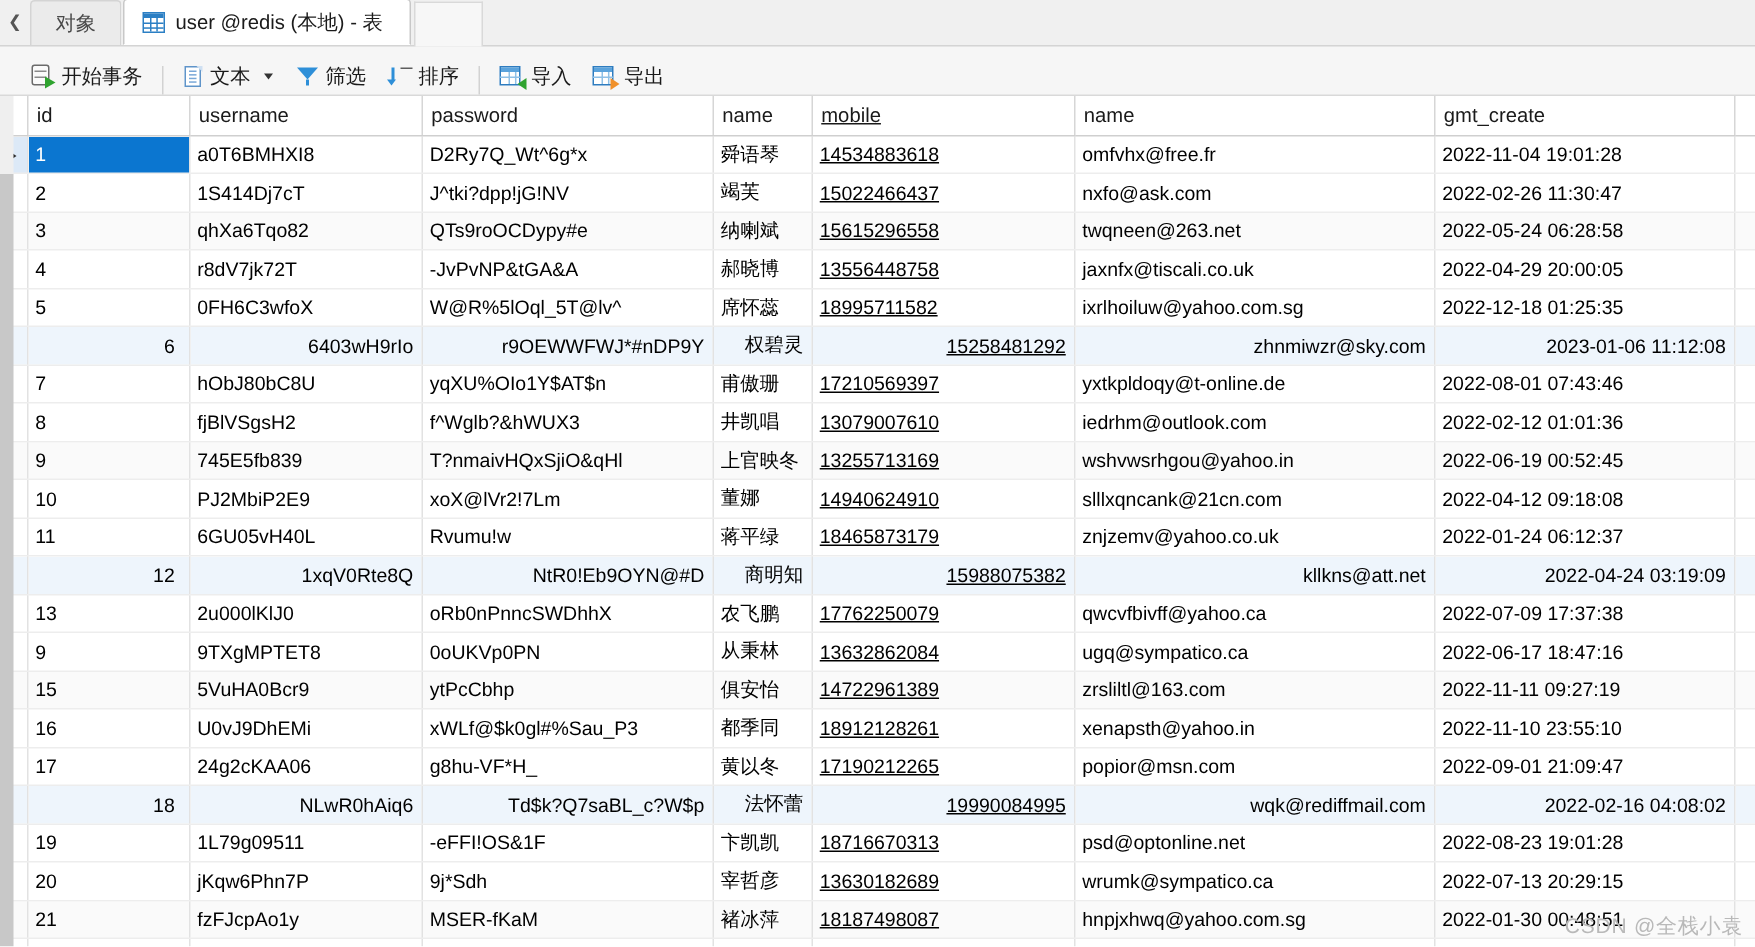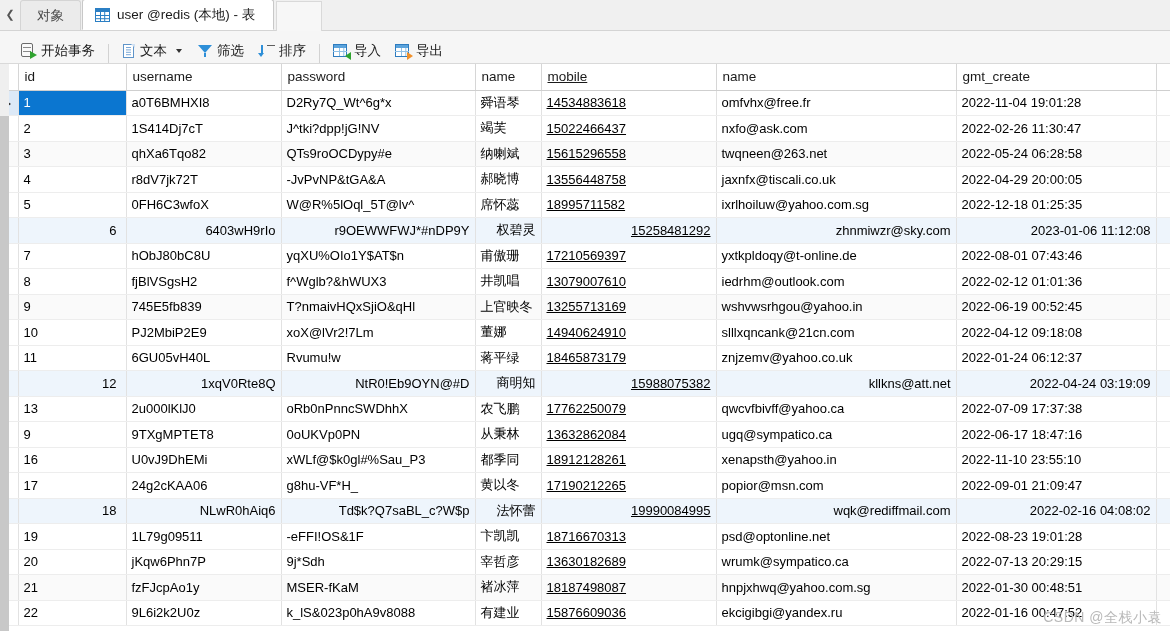--- a/index.html
+++ b/index.html
@@ -601,20 +601,31 @@
           <td class="c-marker"></td>
           <td class="c-id">9</td>
           <td class="c-user">9TXgMPTET8</td>
           <td class="c-pass">0oUKVp0PN</td>
           <td class="c-name">从秉林</td>
           <td class="c-mobile">13632862084</td>
           <td class="c-email">ugq@sympatico.ca</td>
           <td class="c-gmt">2022-06-17 18:47:16</td>
           <td class="c-tail"></td>
         </tr>
+        <tr class="row-odd">
+          <td class="c-marker"></td>
+          <td class="c-id">15</td>
+          <td class="c-user">5VuHA0Bcr9</td>
+          <td class="c-pass">ytPcCbhp</td>
+          <td class="c-name">俱安怡</td>
+          <td class="c-mobile">14722961389</td>
+          <td class="c-email">zrsliltl@163.com</td>
+          <td class="c-gmt">2022-11-11 09:27:19</td>
+          <td class="c-tail"></td>
+        </tr>
         <tr class="row-even">
           <td class="c-marker"></td>
           <td class="c-id">16</td>
           <td class="c-user">U0vJ9DhEMi</td>
           <td class="c-pass">xWLf@$k0gl#%Sau_P3</td>
           <td class="c-name">都季同</td>
           <td class="c-mobile">18912128261</td>
           <td class="c-email">xenapsth@yahoo.in</td>
           <td class="c-gmt">2022-11-10 23:55:10</td>
           <td class="c-tail"></td>

